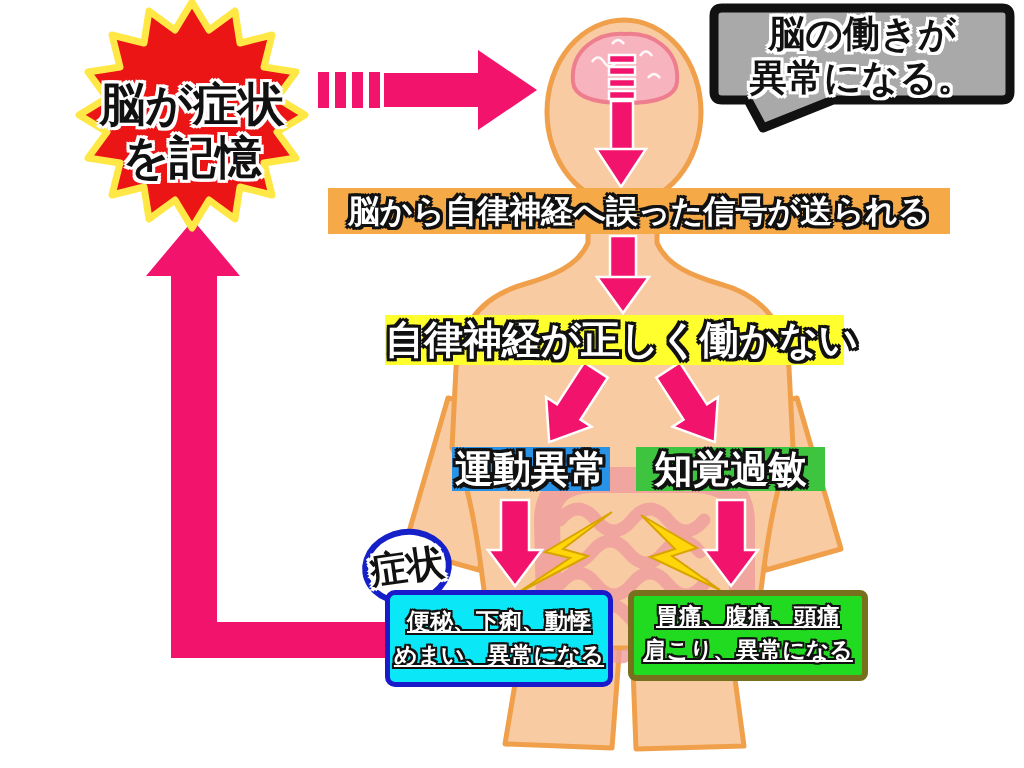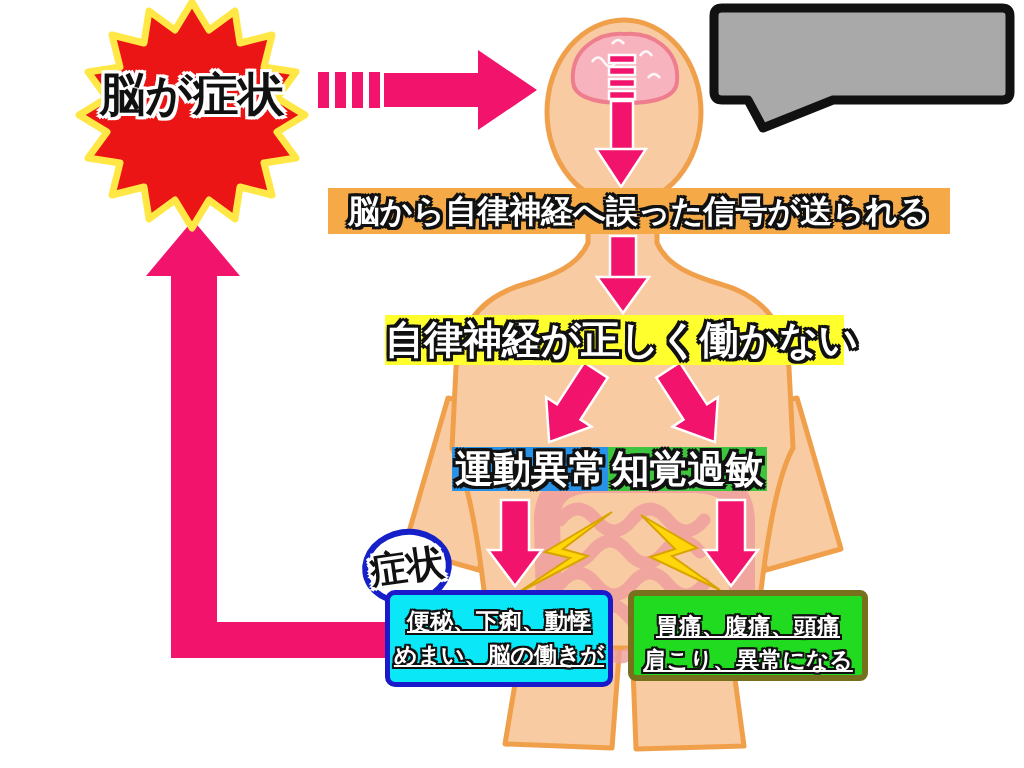--- a/index.html
+++ b/index.html
@@ -25,39 +25,39 @@
 
   .banner-orange { left:328px; top:188px; width:622px; height:46px;
     background:var(--c-banner_orange); }
   .banner-orange .t { font-size:32px; line-height:46px; }
   .banner-yellow { left:385px; top:315px; width:459px; height:50px;
     background:var(--c-banner_yellow); }
   .banner-yellow .t { font-size:39px; line-height:50px; }
 
   .label-motor   { left:452px; top:447px; width:158px; height:44px;
     background:var(--c-label_blue); }
-  .label-sensory { left:608px; top:447px; width:159px; height:44px;
+  .label-sensory { left:636px; top:447px; width:189px; height:44px;
     background:var(--c-label_green); }
   .label-motor .t, .label-sensory .t { font-size:38px; line-height:44px;border-radius:9px; }
 
   .symptom-circle { left:362px; top:529px; width:78px; height:64px;
     background:#ffffff; border:6px solid var(--c-symptom_circle_border);
     border-radius:50%; transform:rotate(-8deg); }
   .symptom-circle .t { font-size:37px; line-height:64px; }
 
   .box-left  { left:385px; top:590px; width:218px; height:87px;
     background:var(--c-box_cyan); border:5px solid var(--c-box_cyan_border);
     border-radius:10px; }
   .box-right { left:628px; top:590px; width:228px; height:79px;
     background:var(--c-box_green); border:6px solid var(--c-box_green_border);
     border-radius:8px; }
   .box-left .t, .box-right .t { font-size:23px; line-height:34px;text-decoration:underline; }
-  .box-left .pad { padding-top:9px; } .box-right .pad { padding-top:13px; }
+  .box-left .pad { padding-top:9px; } .box-right .pad { padding-top:3px; }
 
-  .starburst-text { left:87px; top:68px; width:210px; }
+  .starburst-text { left:87px; top:78px; width:210px; }
   .starburst-text .t { font-size:46px; line-height:53px; font-weight:900; }
 
   .bubble-text { left:714px; top:12px; width:296px; }
   .bubble-text .t { font-size:37px; line-height:44px; }
 </style>
 </head>
 <body>
 
 <div id="stage">
 
@@ -144,22 +144,27 @@
               296,158 264,163 272,195 240,187 235,219 209,200 192,228 175,200 149,219
               144,187 112,195 120,163 88,158 107,132 79,115 107,98 88,72 120,67 112,35
               144,43 149,11 175,30" style="fill:var(--c-starburst_red);stroke:var(--c-starburst_outline);stroke-width:7;stroke-linejoin:round"></polygon>
 
     <path d="M 722 8 H 1002 Q 1010 8 1010 16 V 92 Q 1010 100 1002 100 H 833 L 763 128 L 748 100
          H 722 Q 714 100 714 92 V 16 Q 714 8 722 8 Z" style="fill:var(--c-bubble_gray);stroke:#111111;stroke-width:9;stroke-linejoin:round"></path>
   </svg>
 
   <div class="abs starburst-text">
     <div class="t ow3">脳が症状</div>
+    <div class="t ow3">を記憶</div>
   </div>
 
+  <div class="abs bubble-text">
+    <div class="t ow3">脳の働きが</div>
+    <div class="t ow3">異常になる。</div>
+  </div>
 
   <div class="abs banner-orange">
     <div class="t ob3">脳から自律神経へ誤った信号が送られる</div>
   </div>
 
   <div class="abs banner-yellow">
     <div class="t ob3">自律神経が正しく働かない</div>
   </div>
 
   <div class="abs label-motor">
@@ -170,21 +175,21 @@
     <div class="t ob3">知覚過敏</div>
   </div>
 
   <div class="abs symptom-circle">
     <div class="t ow3">症状</div>
   </div>
 
   <div class="abs box-left">
     <div class="pad">
       <div class="t ob2">便秘、下痢、動悸</div>
-      <div class="t ob2">めまい、脳の働きが</div>
+      <div class="t ob2">めまい、異常になる</div>
     </div>
   </div>
 
   <div class="abs box-right">
     <div class="pad">
       <div class="t ob2">胃痛、腹痛、頭痛</div>
       <div class="t ob2">肩こり、異常になる</div>
     </div>
   </div>
 

